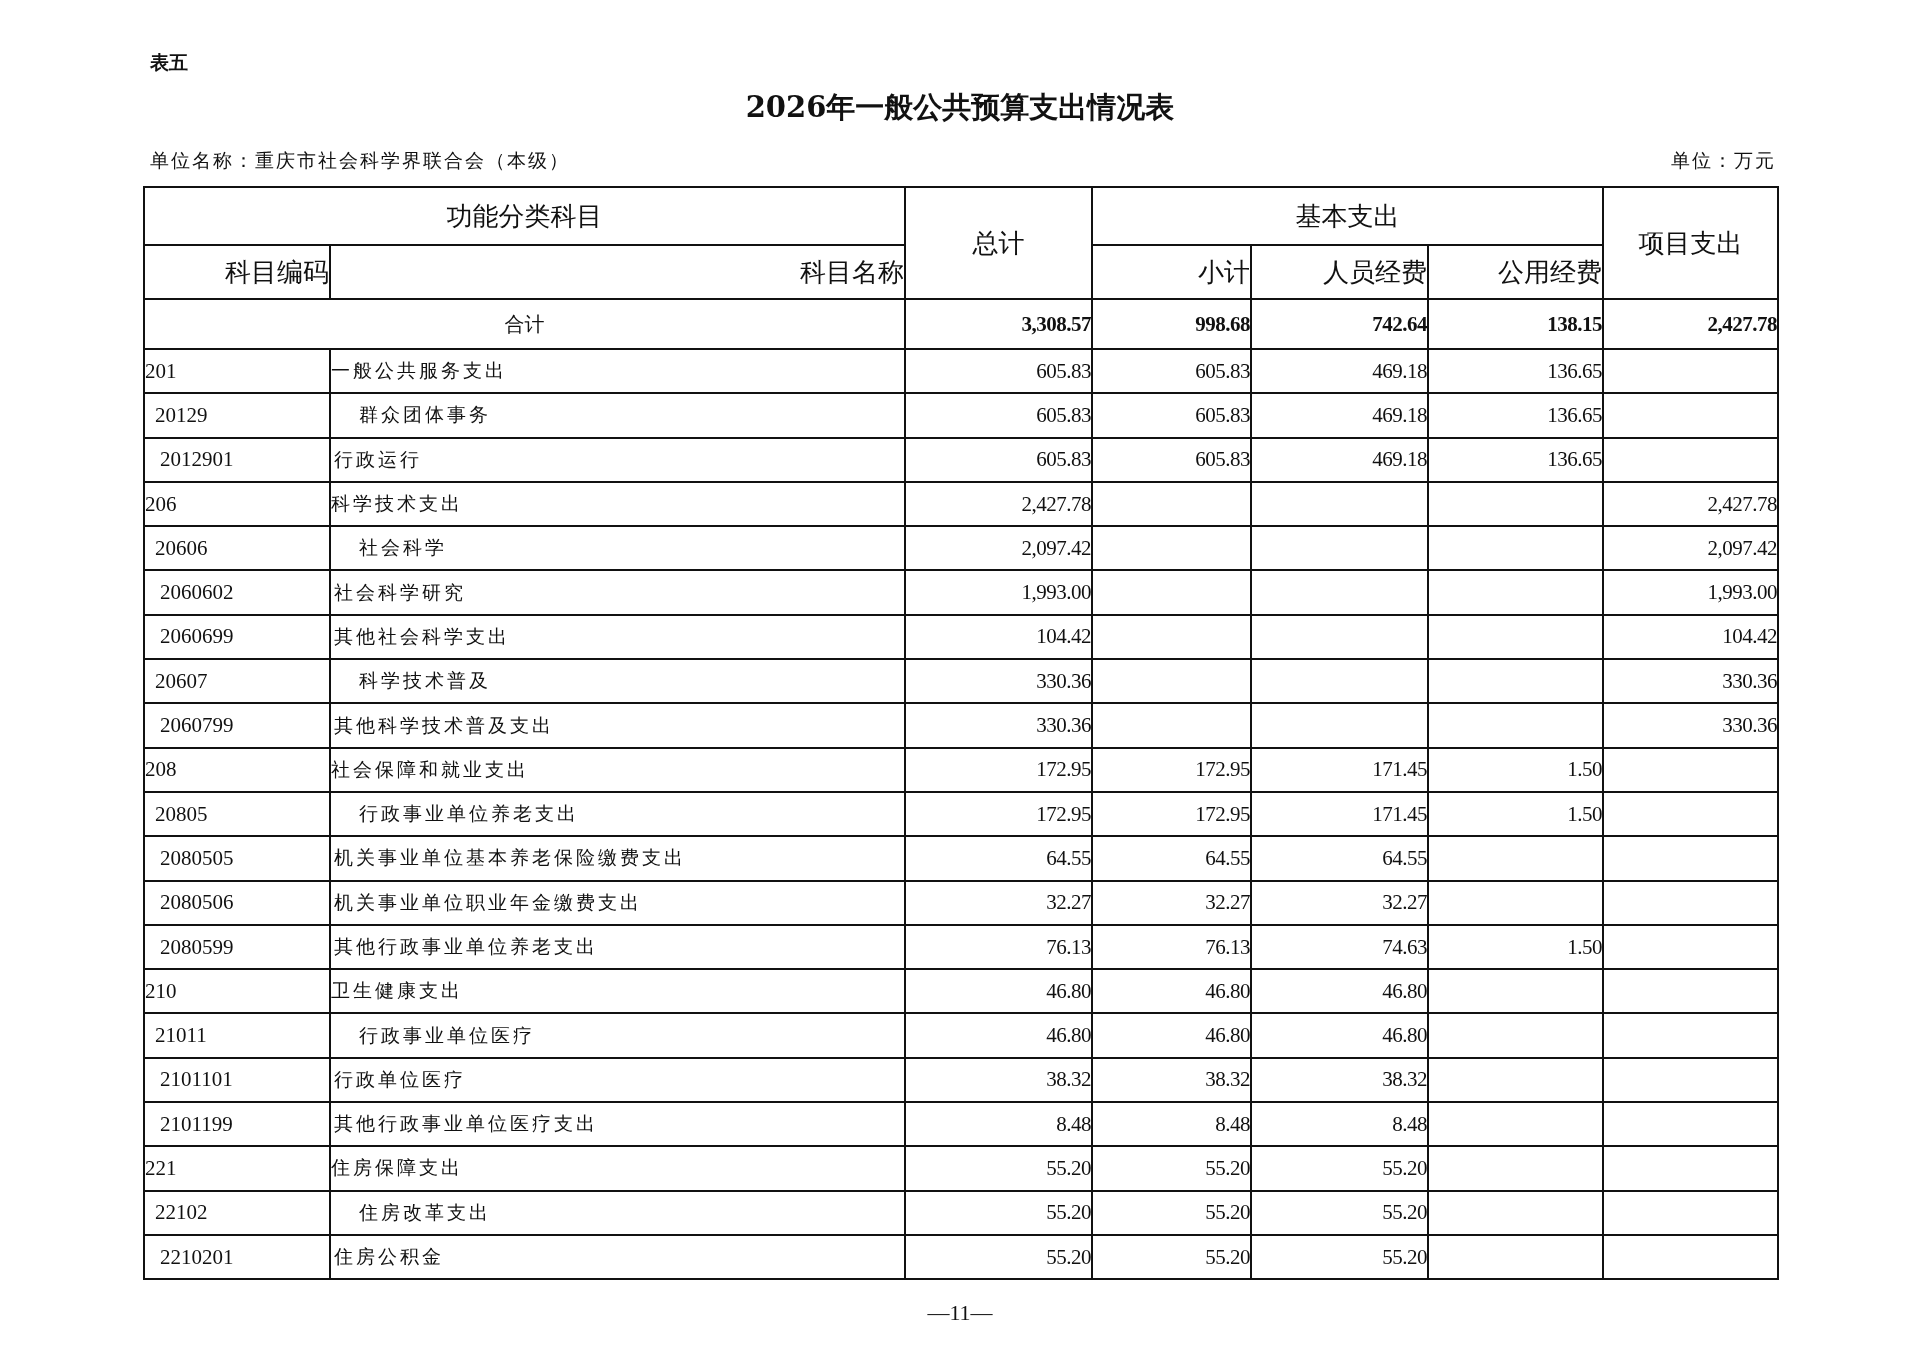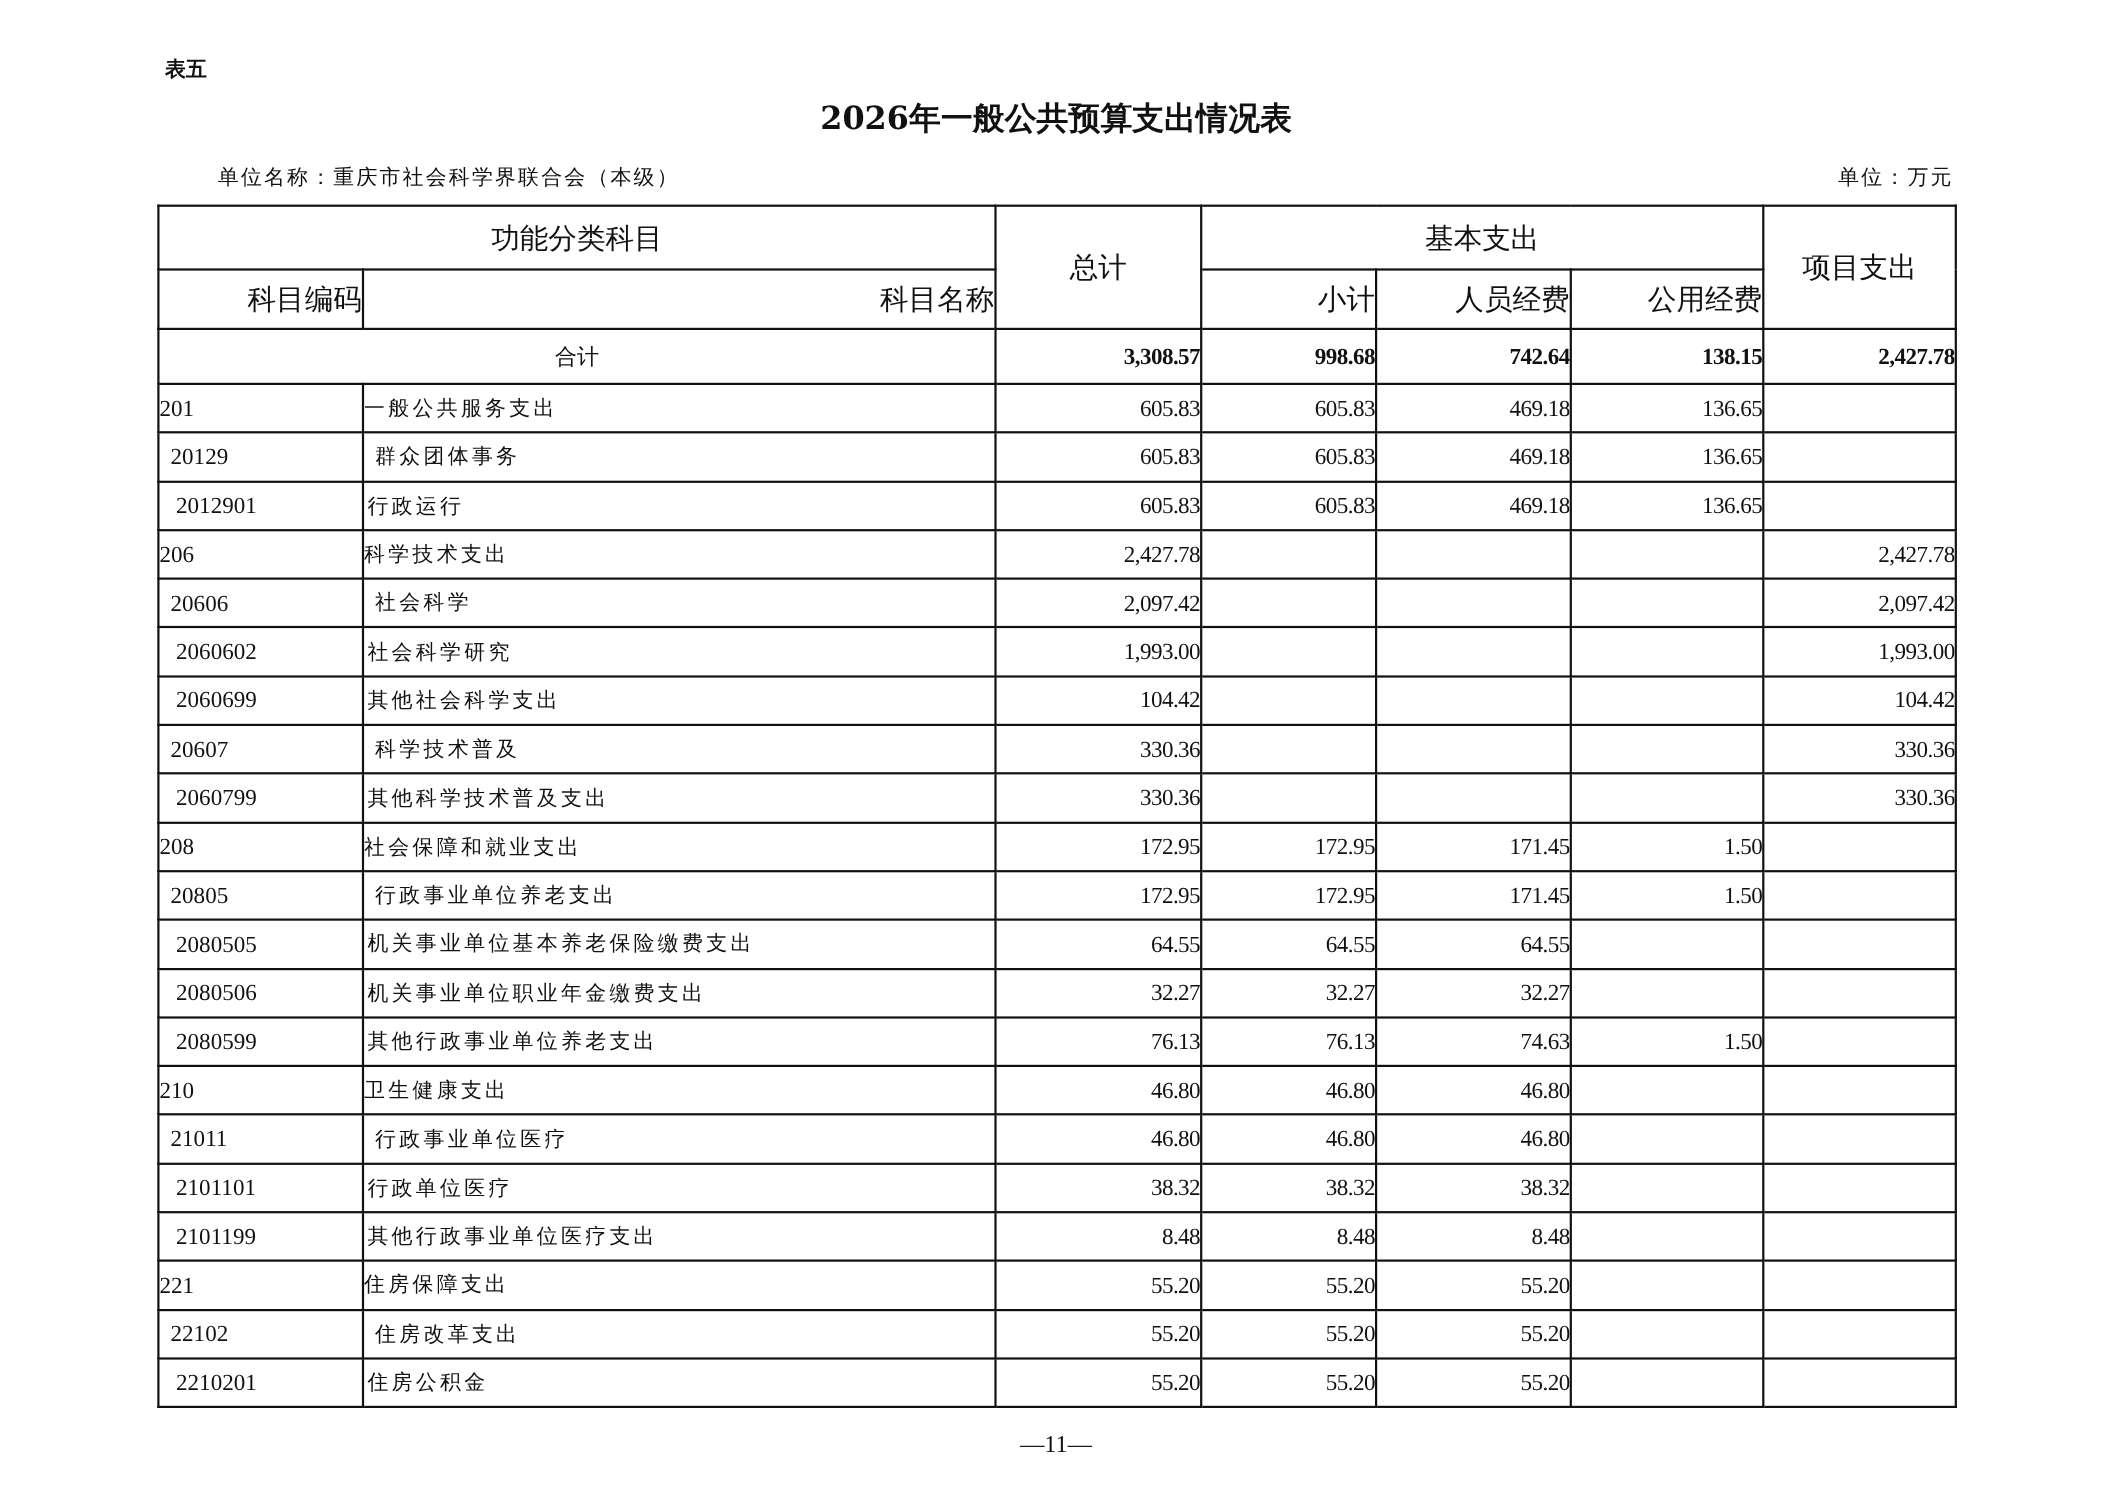--- a/index.html
+++ b/index.html
@@ -13,21 +13,21 @@
     font-family: "DejaVu Sans", "Liberation Sans", sans-serif;
     font-weight: bold; font-size: 19px;
   }
   .doc-title {
     position: absolute; left: 0; width: 1920px; top: 88px; text-align: center;
     font-family: "DejaVu Serif", "Liberation Serif", serif;
     font-weight: bold; font-size: 29px; letter-spacing: 0px;
   }
   .unit-name {
     position: absolute; left: 150px; top: 148px;
-    font-size: 19px; letter-spacing: 2px; margin-left: 48px;
+    font-size: 19px; letter-spacing: 2px;
   }
   .unit-measure {
     position: absolute; right: 144px; top: 148px;
     font-size: 19px; letter-spacing: 2px;
   }
   table.budget {
     position: absolute; left: 143px; top: 186px;
     width: 1634px;
     border-collapse: collapse;
     table-layout: fixed;
@@ -57,21 +57,21 @@
   tr.row td { height: 42.3px; }
   td.code {
     font-family: "Liberation Serif", "DejaVu Serif", serif;
     font-size: 21px; text-align: left; padding-left: 3px;
   }
   td.code.l2 { padding-left: 10px; }
   td.code.l3 { padding-left: 15px; margin-top: 12px; }
   td.name {
     font-size: 19px; letter-spacing: 3px; text-align: left; padding-left: 5px;
   }
-  td.name.l2 { padding-left: 10px; }
+  td.name.l2 { padding-left: 28px; }
   td.name.l3 { padding-left: 3px; }
   td.num {
     font-family: "Liberation Serif", "DejaVu Serif", serif;
     font-size: 21px; text-align: right; padding-right: 2px;
     letter-spacing: -0.5px;
   }
   .page-number {
     position: absolute; left: 0; width: 1920px; top: 1300px; text-align: center;
     font-family: "Liberation Serif", "DejaVu Serif", serif; font-size: 22px;
   }

